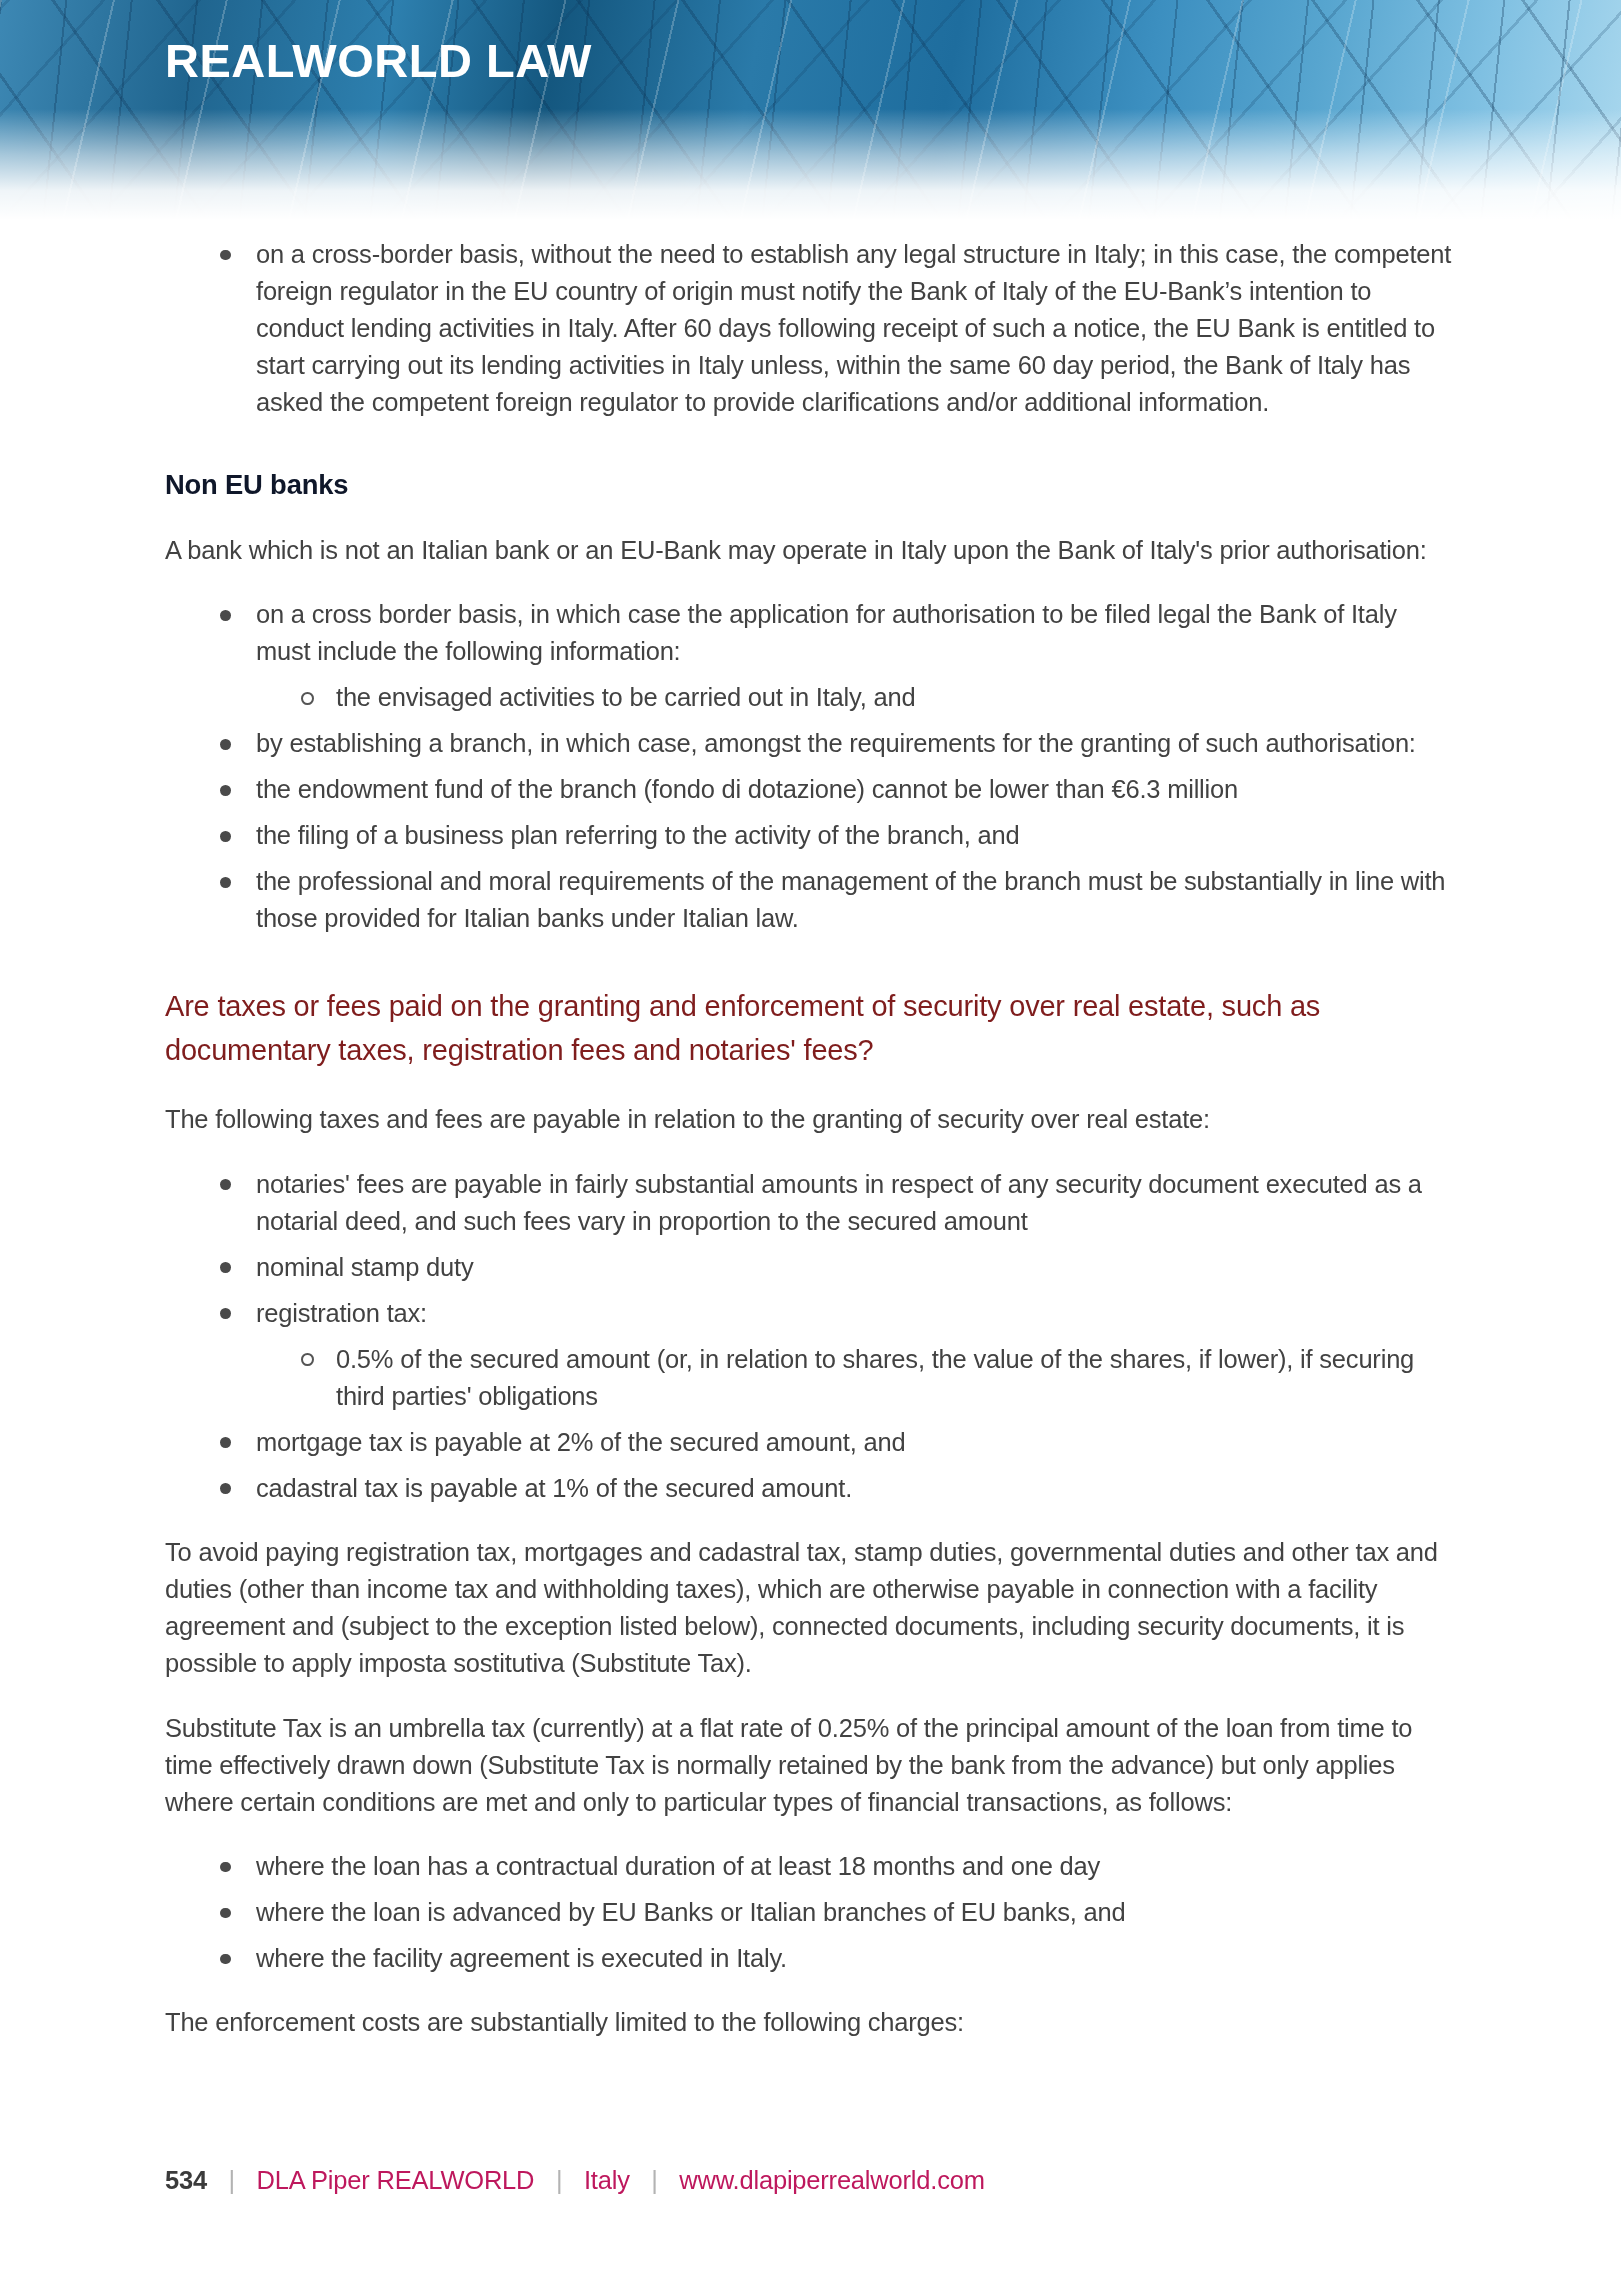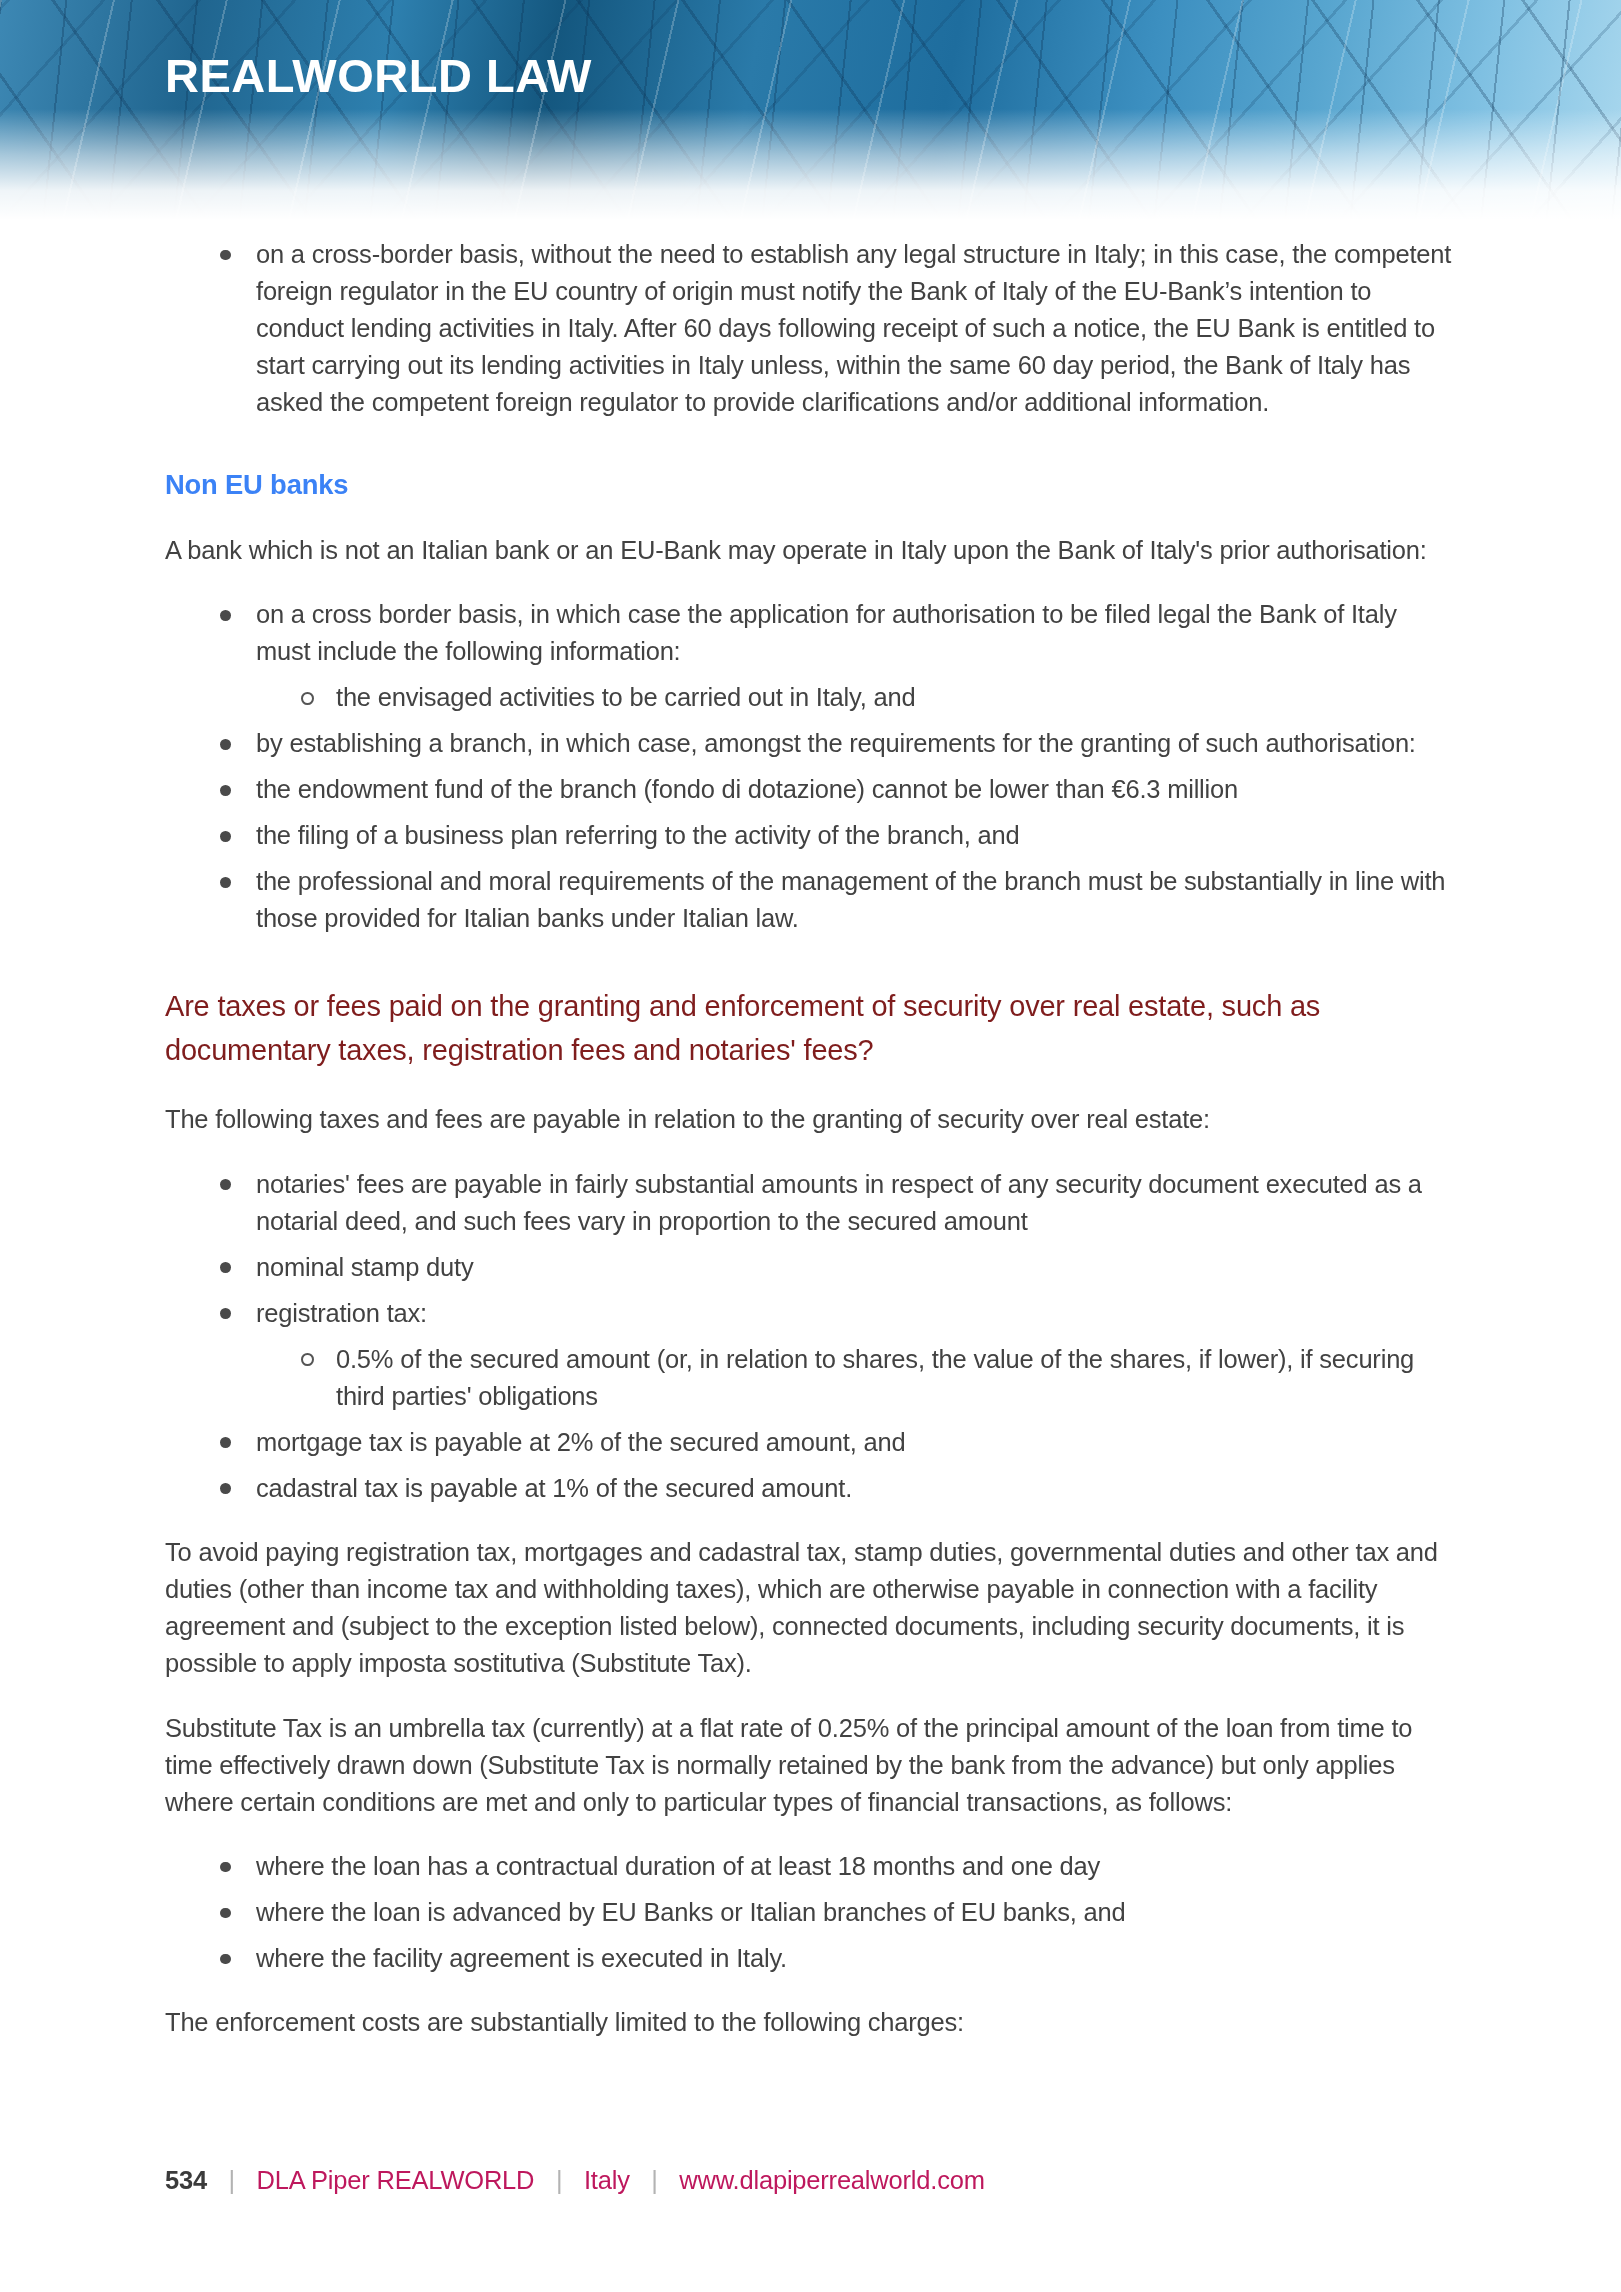--- a/index.html
+++ b/index.html
@@ -42,21 +42,21 @@
         rgba(14,58,96,0.20) 0px, rgba(14,58,96,0.20) 2.9px,
         rgba(14,58,96,0) 2.9px, rgba(14,58,96,0) 71px),
       linear-gradient(100deg,
         #3d88b4 0%, #20658f 12%, #2d7fae 24%, #14577f 34%,
         #2a7aa9 46%, #1e6d9e 58%, #3c8fc0 70%, #57a5cf 80%,
         #7fc0e2 90%, #aad8ee 100%);
   }
   .header-title {
     position: absolute;
     left: 165px;
-    top: 51px;
+    top: 36px;
     font-size: 47px;
     line-height: 49px;
     font-weight: 700;
     letter-spacing: 0.5px;
     color: #ffffff;
   }
 
   
   .content {
     position: relative;
@@ -66,21 +66,21 @@
     letter-spacing: -0.2px;
   }
   .content p {
     margin: 27.4px 0;
   }
   .section-heading {
     margin: 45px 0 29px 0;
     font-size: 27.4px;
     line-height: 37px;
     font-weight: 700;
-    color: #3b82f6;
+    color: #0f172a;
     letter-spacing: -0.2px;
   }
   .question-heading {
     margin: 47px 0 29px 0;
     font-size: 29px;
     line-height: 44px;
     font-weight: 400;
     color: #7f1d1d;
     letter-spacing: -0.2px;
   }

